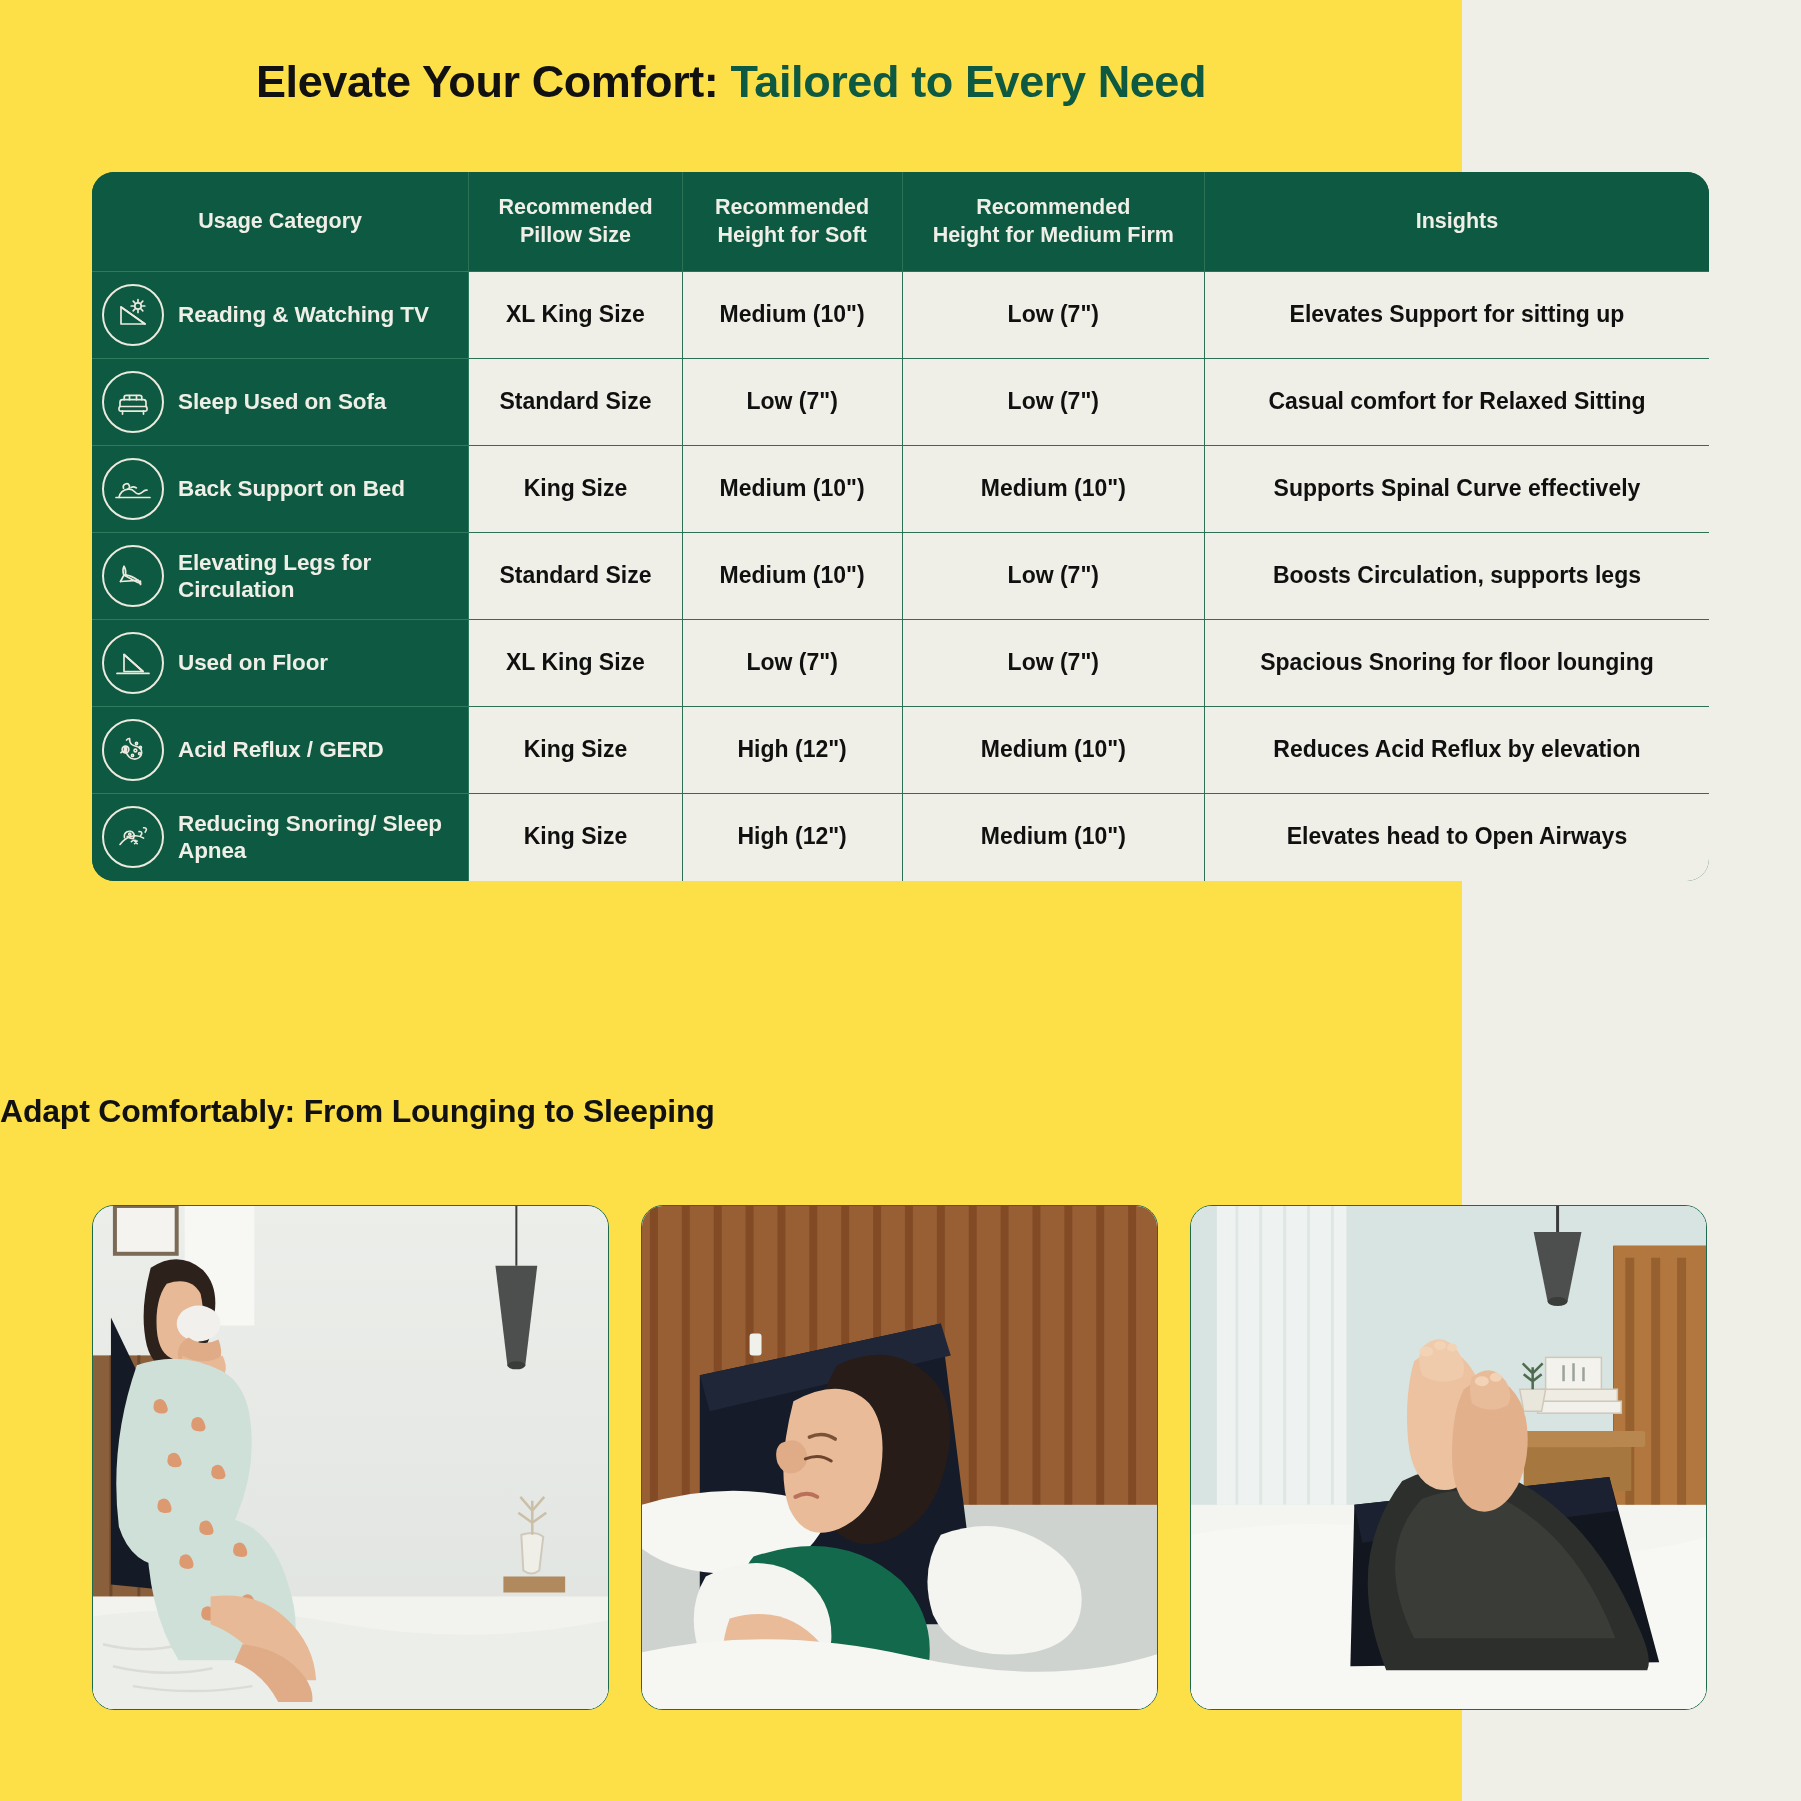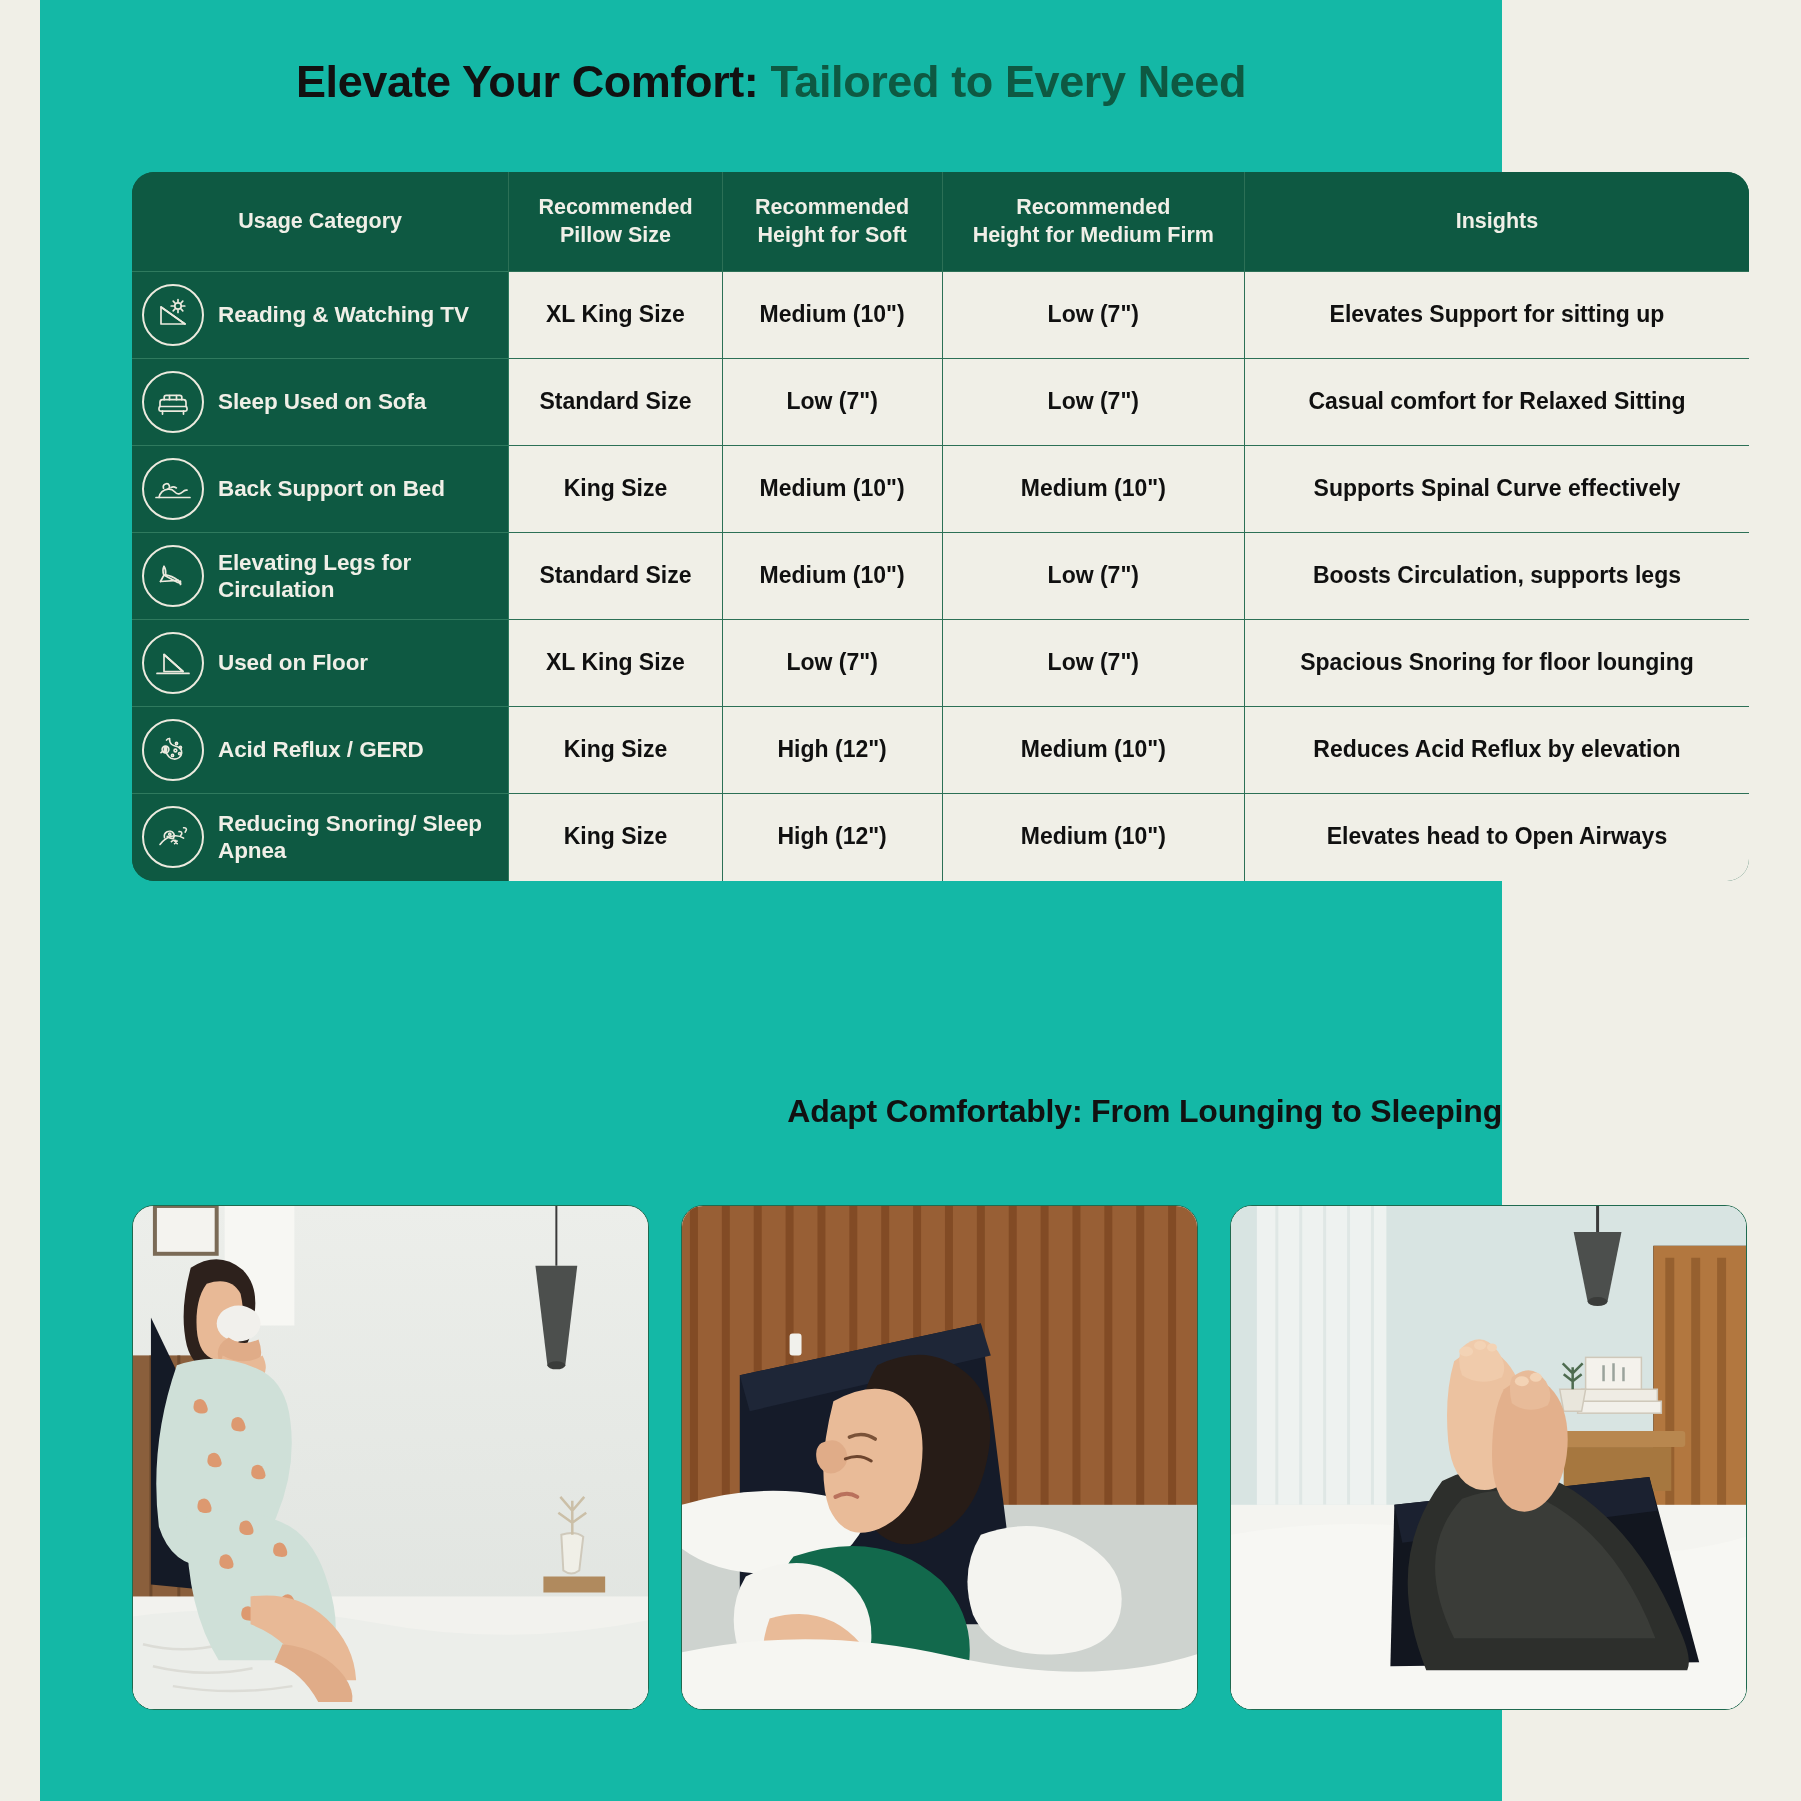--- a/index.html
+++ b/index.html
@@ -9,22 +9,21 @@
     height: 1801px;
     background: #f0efe7;
     font-family: "Liberation Sans", sans-serif;
     overflow: hidden;
   }
 
   .page {
     position: relative;
     width: 1462px;
     height: 1801px;
-    background: #14b8a6;
-    margin-left: 40px;
+    background: #fde047;
   }
 
   
   .title {
     text-align: center;
     font-size: 45px;
     font-weight: bold;
     letter-spacing: -0.4px;
     color: #111111;
     padding-top: 56px;
@@ -116,21 +115,21 @@
     line-height: 1.22;
     letter-spacing: -0.1px;
   }
 
   
   .subtitle {
     position: absolute;
     left: 0;
     top: 1093px;
     width: 100%;
-    text-align: right;
+    text-align: left;
     font-size: 32px;
     font-weight: bold;
     color: #111111;
     letter-spacing: -0.2px;
   }
 
   
   .photos {
     position: absolute;
     left: 92px;

